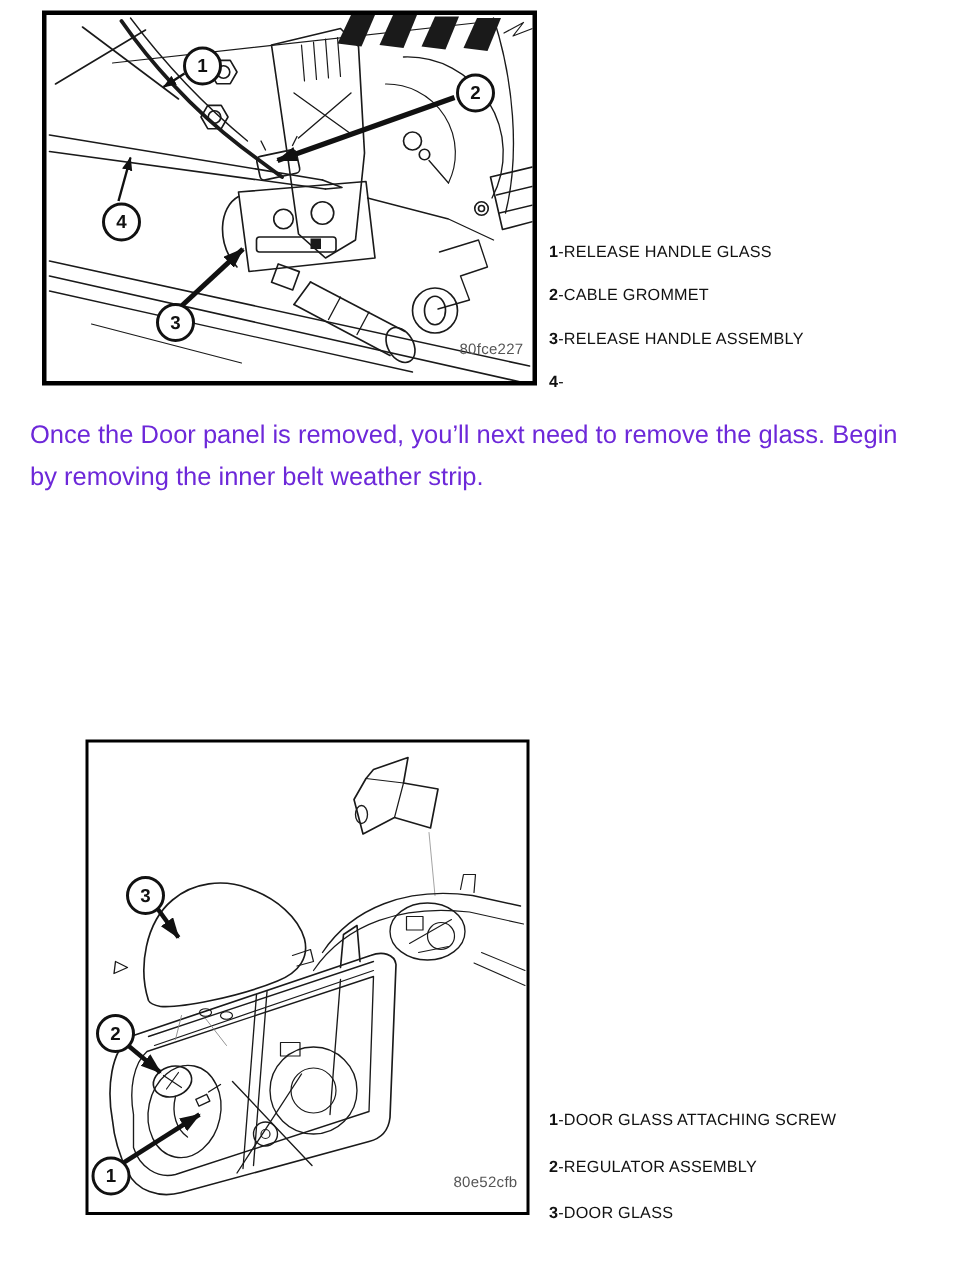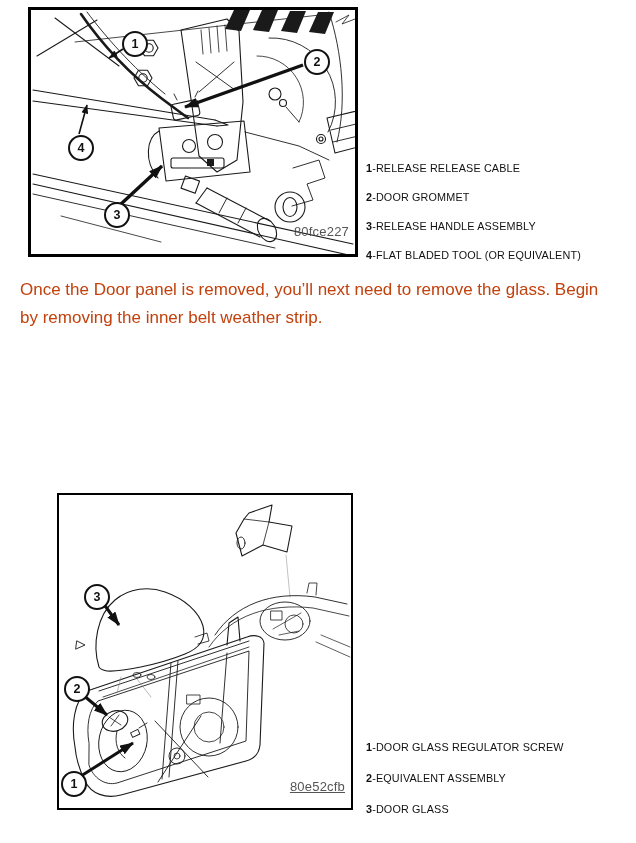--- a/index.html
+++ b/index.html
@@ -5,32 +5,32 @@
   html,body{margin:0;padding:0;background:#ffffff;}
   .page{position:relative;width:636px;height:843px;background:#ffffff;overflow:hidden;
         font-family:"Liberation Sans",sans-serif;color:#1a1a1a;}
   .figure{position:absolute;background:#fff;border:3px solid #000;box-sizing:border-box;}
   #fig1{left:28px;top:7px;width:330px;height:250px;}
   #fig2{left:57px;top:493px;width:296px;height:317px;border-width:2px;}
   .figure svg{position:absolute;left:0;top:0;display:block;}
   .callout{position:absolute;width:22px;height:22px;border:2px solid #111;border-radius:50%;
            background:#fff;display:flex;align-items:center;justify-content:center;
            font-weight:bold;font-size:12.5px;color:#111;z-index:3;}
-  .figcode{position:absolute;right:6px;font-size:13px;color:#555;letter-spacing:.2px;z-index:2;}
+  .figcode{position:absolute;right:6px;font-size:10px;color:#555;letter-spacing:.2px;z-index:2;}
   #fig1 .figcode{bottom:15px;}
-  #fig2 .figcode{bottom:14px;text-decoration:underline;}
+  #fig2 .figcode{bottom:14px;}
   .legend{position:absolute;left:366px;color:#111;}
   #legend1{top:153px;}
   #legend2{top:731px;}
   .legend-item{display:flex;align-items:center;height:29px;font-size:10.8px;
                letter-spacing:.15px;white-space:nowrap;}
   #legend2 .legend-item{height:31px;}
   .legend-num{font-weight:bold;}
   .bodytext{position:absolute;left:20px;top:276px;width:600px;font-size:17px;
-            line-height:28px;color:#c2410c;}
+            line-height:28px;color:#6d28d9;}
   .bodytext p{margin:0 0 10px 0;}
 </style>
 </head>
 <body>
 
 <div class="page">
 
   <div class="figure" id="fig1">
     <svg width="324" height="244" viewBox="0 0 324 244">
       <defs>
@@ -108,36 +108,35 @@
     <div class="callout" style="left:273px;top:39px">2</div>
     <div class="callout" style="left:73px;top:192px">3</div>
     <div class="callout" style="left:37px;top:125px">4</div>
     <div class="figcode">80fce227</div>
   </div>
 
   <div class="legend" id="legend1">
     <div class="legend-item">
         <span class="legend-num">1</span>
         <span> - </span>
-        <span>RELEASE RELEASE CABLE</span>
+        <span>RELEASE HANDLE GLASS</span>
       </div>
     <div class="legend-item">
         <span class="legend-num">2</span>
         <span> - </span>
-        <span>DOOR GROMMET</span>
+        <span>CABLE GROMMET</span>
       </div>
     <div class="legend-item">
         <span class="legend-num">3</span>
         <span> - </span>
         <span>RELEASE HANDLE ASSEMBLY</span>
       </div>
     <div class="legend-item">
         <span class="legend-num">4</span>
         <span> - </span>
-        <span>FLAT BLADED TOOL (OR EQUIVALENT)</span>
       </div>
   </div>
 
   <div class="bodytext">
     <p>Once the Door panel is removed, you’ll next need to remove the glass. Begin by removing the inner belt weather strip.</p>
   </div>
 
   <div class="figure" id="fig2">
     <svg width="292" height="313" viewBox="0 0 292 313">
       <defs>
@@ -194,26 +193,26 @@
     <div class="callout" style="left:25px;top:89px">3</div>
     <div class="callout" style="left:5px;top:181px">2</div>
     <div class="callout" style="left:2px;top:276px">1</div>
     <div class="figcode">80e52cfb</div>
   </div>
 
   <div class="legend" id="legend2">
     <div class="legend-item">
         <span class="legend-num">1</span>
         <span> - </span>
-        <span>DOOR GLASS REGULATOR SCREW</span>
+        <span>DOOR GLASS ATTACHING SCREW</span>
       </div>
     <div class="legend-item">
         <span class="legend-num">2</span>
         <span> - </span>
-        <span>EQUIVALENT ASSEMBLY</span>
+        <span>REGULATOR ASSEMBLY</span>
       </div>
     <div class="legend-item">
         <span class="legend-num">3</span>
         <span> - </span>
         <span>DOOR GLASS</span>
       </div>
   </div>
 
 </div>
 

